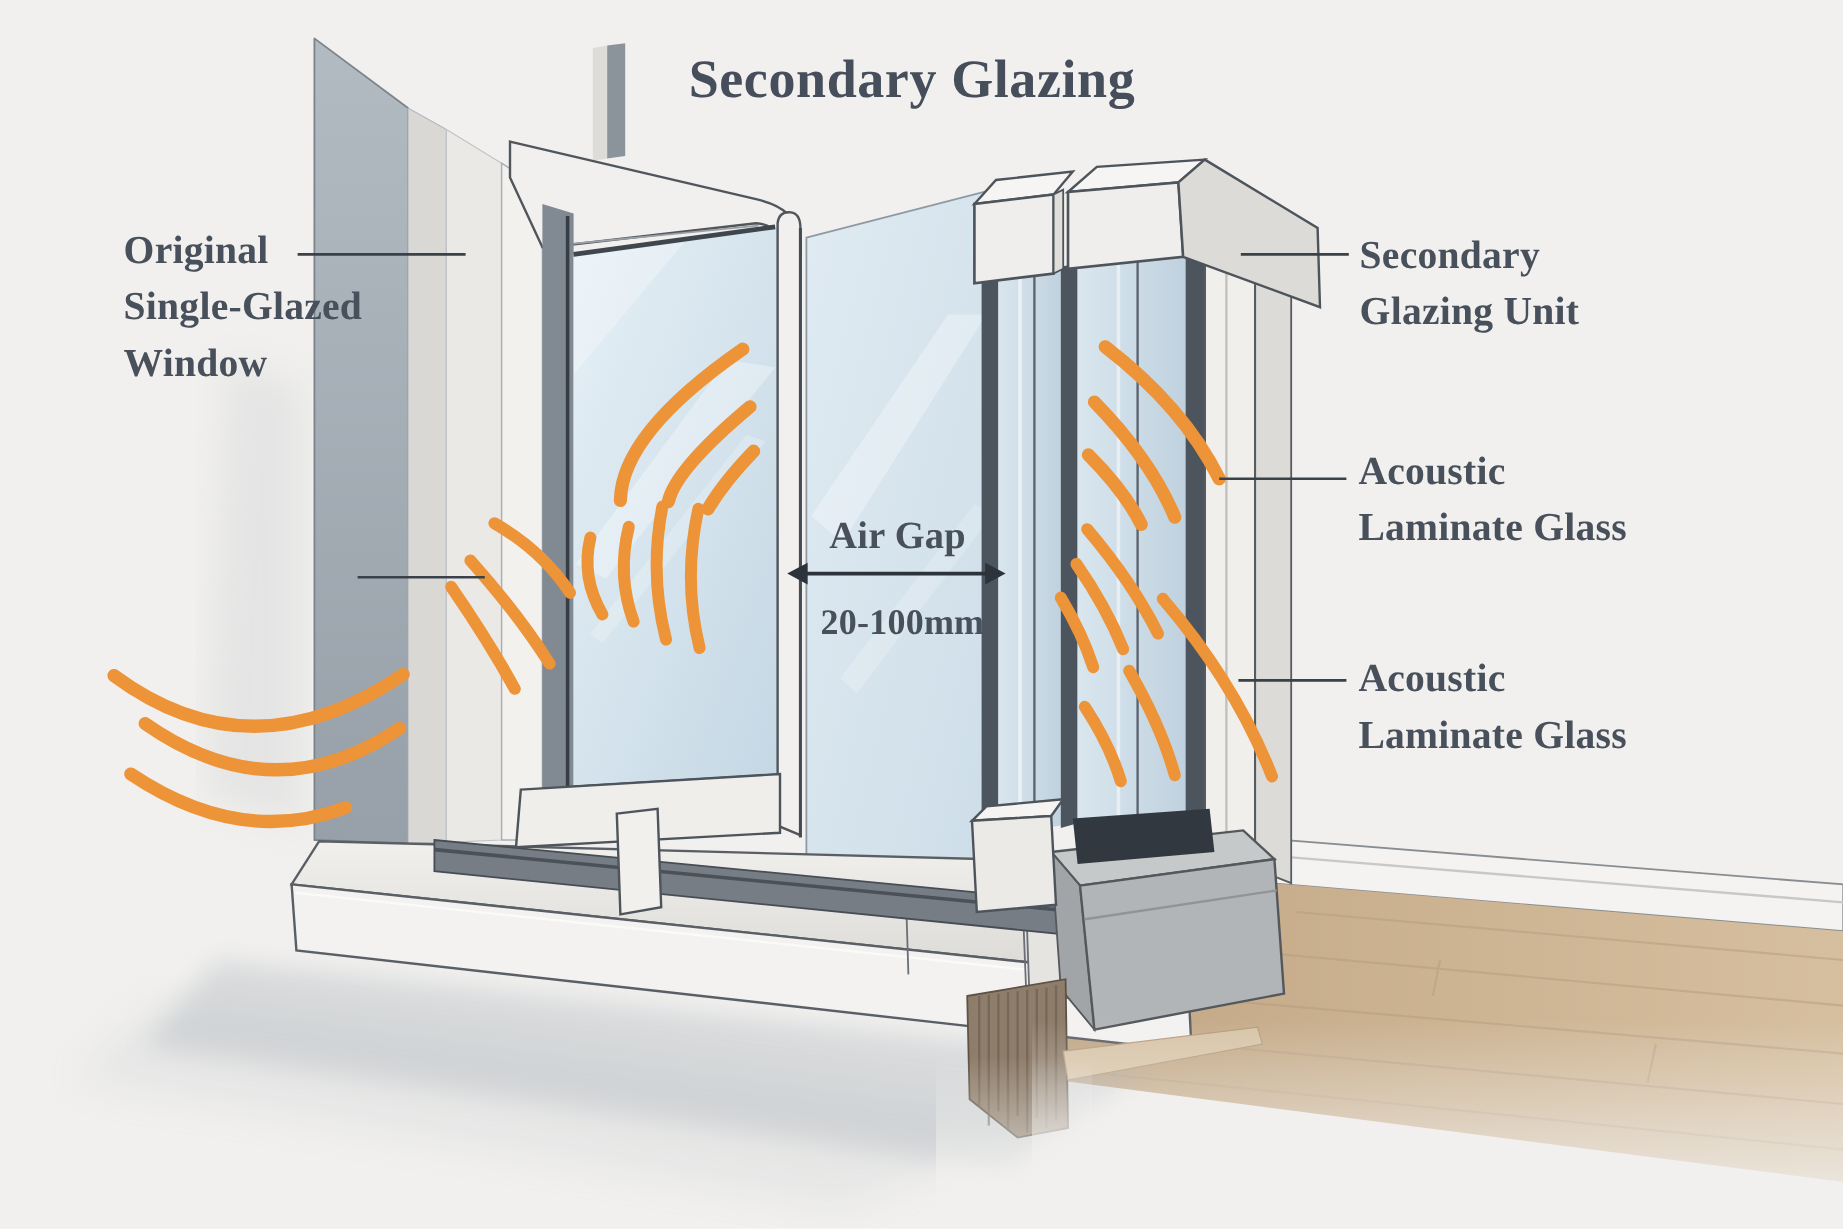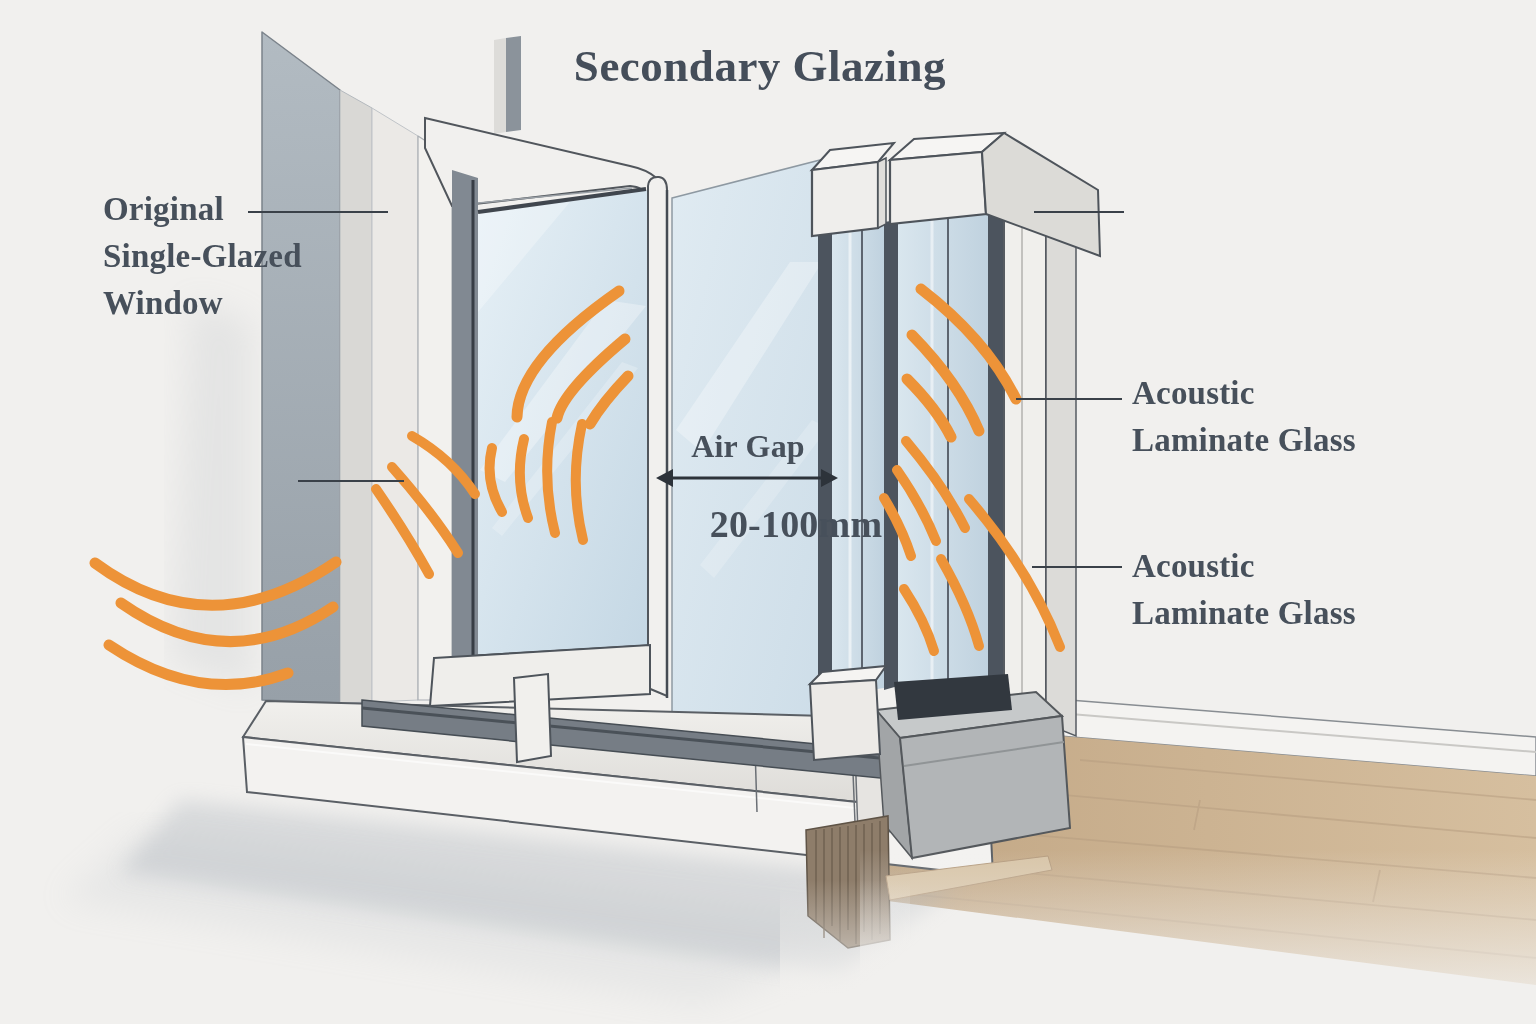--- a/index.html
+++ b/index.html
@@ -267,22 +267,24 @@
 
 <div class="title">Secondary Glazing</div>
 
 <div class="lbl" style="left:103px;top:186px;">Original
 Single-Glazed
 Window</div>
 
 
 <div class="lbl center" style="left:748px;top:424px;font-size:32px;">Air Gap</div>
 
-<div class="lbl center" style="left:796px;top:498px;font-size:38px;">20-100mm</div>
-
+<div class="lbl center" style="left:752px;top:498px;font-size:30px;">20-100mm</div>
+
+<div class="lbl" style="left:1133px;top:190px;">Secondary
+Glazing Unit</div>
 
 <div class="lbl" style="left:1132px;top:370px;">Acoustic
 Laminate Glass</div>
 
 <div class="lbl" style="left:1132px;top:543px;">Acoustic
 Laminate Glass</div>
 
 </div>
 
 </body></html>

